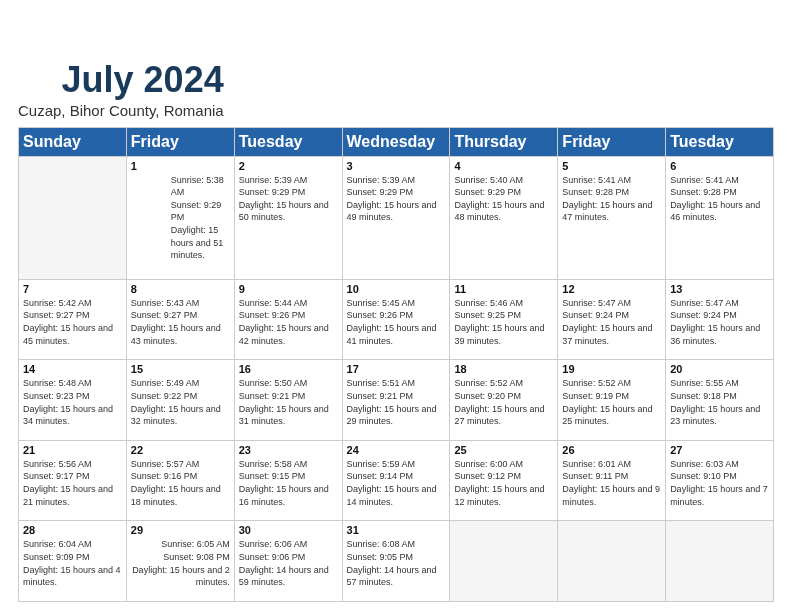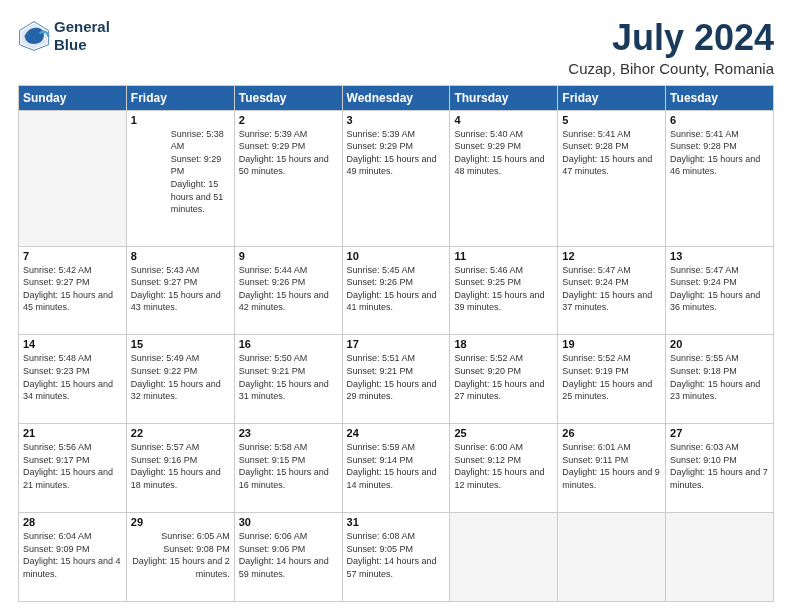--- a/index.html
+++ b/index.html
@@ -33,41 +33,42 @@
       font-weight: bold;
       color: #1a3a5c;
       line-height: 1.2;
     }
     .logo-icon {
       width: 32px;
       height: 32px;
     }
     .title-block {
       text-align: right;
+      margin-top: 42px;
     }
     .main-title {
       font-size: 36px;
       font-weight: bold;
       color: #1a3a5c;
       line-height: 1.1;
     }
     .subtitle {
       font-size: 15px;
       color: #333;
       margin-top: 2px;
     }
     .calendar {
       width: 100%;
       border-collapse: collapse;
       flex: 1;
     }
     .calendar th {
       background: #2563a8;
       color: #fff;
-      font-size: 12px;
+      font-size: 16px;
       font-weight: bold;
       padding: 5px 4px;
       text-align: left;
       border: 1px solid #ccc;
     }
     .calendar td {
       border: 1px solid #ccc;
       vertical-align: top;
       padding: 3px 4px;
       width: 108px;
@@ -89,32 +90,20 @@
       font-size: 9px;
       color: #333;
       line-height: 1.4;
     }
   </style>
 </head>
 <body>
 
 <div class="page">
   <div class="header">
-    <div class="logo">
-      <svg class="logo-icon" viewBox="0 0 40 40">
-        <polygon points="20,4 36,14 36,30 20,36 4,30 4,14" fill="#2563a8" opacity="0.15"></polygon>
-        <polygon points="20,2 38,13 38,31 20,38 2,31 2,13" fill="none" stroke="#2563a8" stroke-width="1"></polygon>
-        <path d="M8 20 Q14 8 26 10 Q34 12 32 22 Q30 30 20 30 Q10 30 8 20Z" fill="#2563a8"></path>
-        <path d="M28 16 Q36 12 38 20" fill="none" stroke="#4a9fd4" stroke-width="3" stroke-linecap="round"></path>
-      </svg>
-      <div class="logo-text">
-        <div>General</div>
-        <div>Blue</div>
-      </div>
-    </div>
     <div class="title-block">
       <div class="main-title">July 2024</div>
       <div class="subtitle">Cuzap, Bihor County, Romania</div>
     </div>
   </div>
 
   <table class="calendar">
     <thead>
       <tr>
         <th>Sunday</th>

